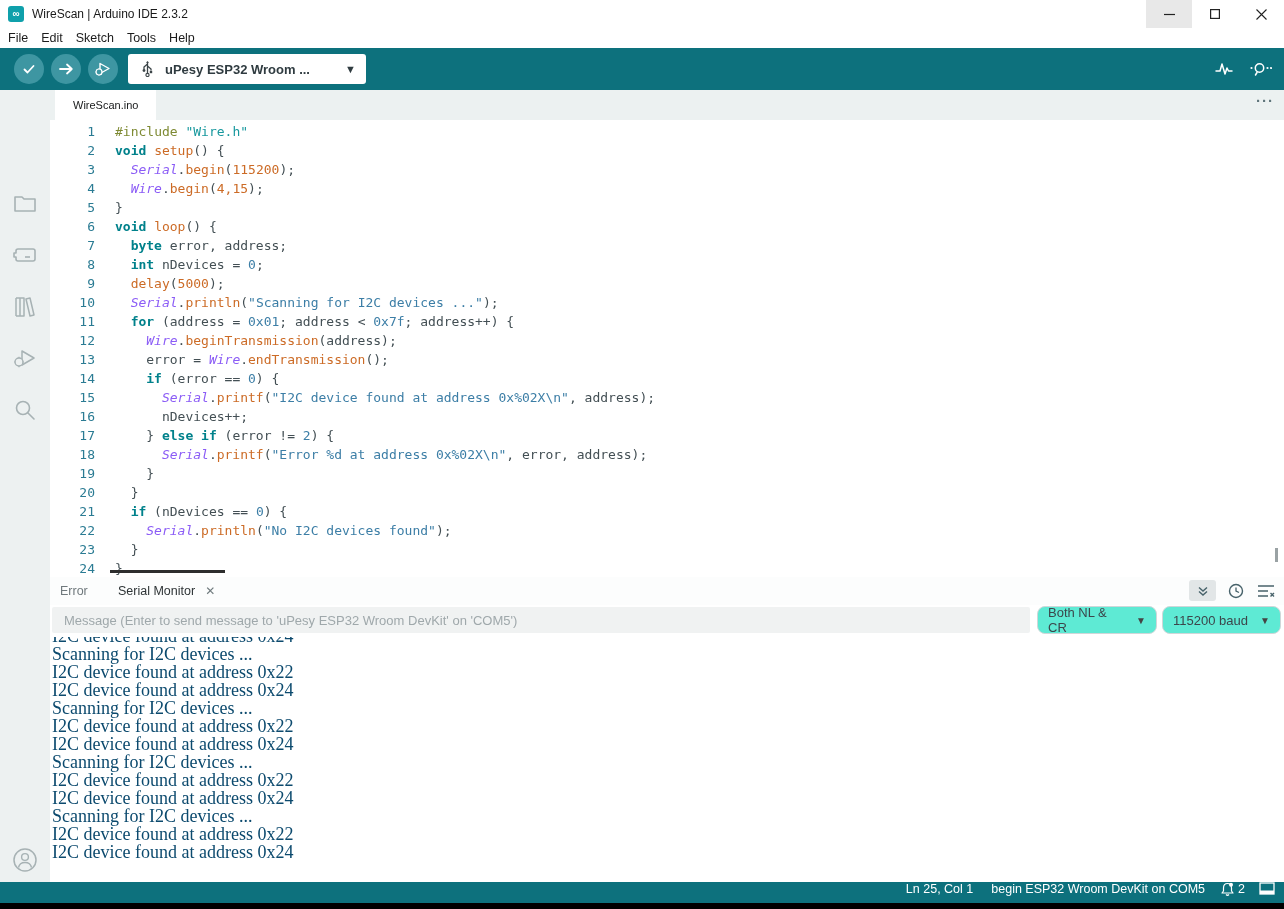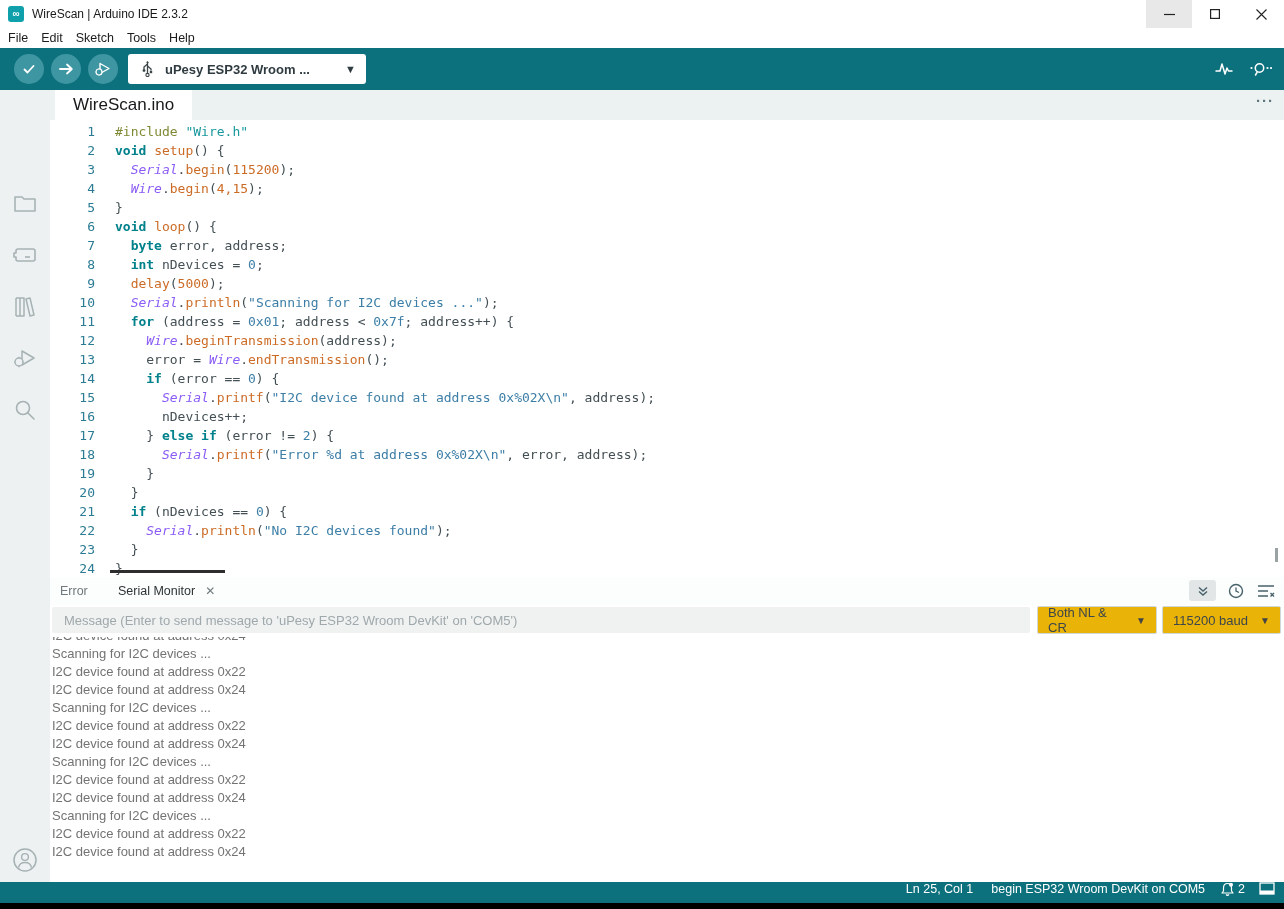--- a/index.html
+++ b/index.html
@@ -32,21 +32,21 @@
   .board-select .caret { color:#2f3b40; font-size:11px; }
   .toolbar-right { position:absolute; right:10px; top:7px; display:flex; gap:8px; }
   .toolbar-right .ticon { width:28px; height:28px; display:flex; align-items:center; justify-content:center; color:#fff; }
 
   
   .sidebar { position:absolute; left:0; top:90px; width:50px; height:792px; background:#edf1f1; }
   .side-icon { position:absolute; left:12px; width:26px; height:26px; color:#a7b2b4; display:flex; align-items:center; justify-content:center; }
 
   
   .tabbar { position:absolute; left:50px; top:90px; width:1234px; height:30px; background:#ecf1f1; }
-  .editor-tab { position:absolute; left:5px; top:0; height:30px; background:#fff; padding:0 18px; display:flex; align-items:center; font-size:17px; color:#17191a; }
+  .editor-tab { position:absolute; left:5px; top:0; height:30px; background:#fff; padding:0 18px; display:flex; align-items:center; font-size:11px; color:#17191a; }
   .tab-overflow { position:absolute; right:10px; top:2px; color:#5f757b; font-size:15px; font-weight:bold; letter-spacing:1px; }
 
   
   .editor { position:absolute; left:50px; top:120px; width:1234px; height:457px; background:#fff; overflow:hidden; }
   .code-area { position:absolute; left:0; top:2px; width:100%; font-family:"DejaVu Sans Mono", monospace; font-size:13px; line-height:19px; white-space:pre; }
   .cl { display:flex; height:19px; }
   .ln { width:45px; text-align:right; color:#2a7b93; flex:0 0 45px; }
   .codetxt { margin-left:20px; color:#434f54; }
   .ig { display:inline-block; width:2ch; border-left:1px solid #e3e8ea; }
   .tok-d { color:#434f54; }
@@ -66,28 +66,28 @@
   .bp-tab-output { left:0; padding:0 10px; color:#70797d; }
   .bp-tab-serial { left:60px; padding:0 8px; color:#2e3436; }
   .bp-tab-serial .close-x { margin-left:10px; color:#6f7a7d; font-size:12px; }
   .bp-icons { position:absolute; right:8px; top:3px; display:flex; align-items:center; gap:9px; }
   .bp-chev { width:27px; height:21px; background:#e2e6e7; border-radius:3px; display:flex; align-items:center; justify-content:center; color:#47626a; }
   .bp-ico { width:21px; height:21px; display:flex; align-items:center; justify-content:center; color:#47626a; }
 
   .bp-msgrow { position:absolute; left:0; top:28px; width:100%; height:32px; background:#fff; }
   .msg-input { position:absolute; left:2px; top:2px; width:978px; height:26px; background:#f0f2f2; border:none; border-radius:2px; font-size:13px; color:#434f54; padding:0 12px; font-family:"Liberation Sans", sans-serif; }
   .msg-input::placeholder { color:#9fa8ab; opacity:1; }
-  .dropdown { position:absolute; top:1px; height:28px; background:#eab308; border:1px solid #cfd7d9; border-radius:2px; display:flex; align-items:center; padding:0 10px; font-size:13px; color:#3c464b; }
+  .dropdown { position:absolute; top:1px; height:28px; background:#5eead4; border:1px solid #cfd7d9; border-radius:8px; display:flex; align-items:center; padding:0 10px; font-size:13px; color:#3c464b; }
   .dd-lineending { left:987px; width:120px; }
   .dd-baud { left:1112px; width:119px; }
   .dropdown .dd-label { flex:1; }
   .dropdown .caret { font-size:10px; color:#444; margin-left:8px; }
 
   .serial-output { position:absolute; left:0; top:60px; width:100%; height:245px; background:#fff; overflow:hidden; }
-  .serial-inner { margin-top:-10px; padding-left:2px; font-family:Liberation Sans, sans-serif; font-size:13px; line-height:18px; color:#737373; white-space:pre; }
+  .serial-inner { margin-top:-10px; padding-left:2px; font-family:Liberation Serif, serif; font-size:18px; line-height:18px; color:#0c4a6e; white-space:pre; }
 
   
   .statusbar { position:absolute; left:0; top:882px; width:1284px; height:21px; background:#0d717d; color:#fff; display:flex; align-items:flex-start; justify-content:flex-end; font-size:12.5px; }
   .sb-item { display:flex; align-items:center; }
   .sb-lncol { margin-right:18px; }
   .sb-board { margin-right:16px; }
   .sb-bell { margin-right:14px; gap:4px; }
   .sb-panel { margin-right:9px; }
   .black-strip { position:absolute; left:0; top:903px; width:1284px; height:6px; background:#000; }
 

